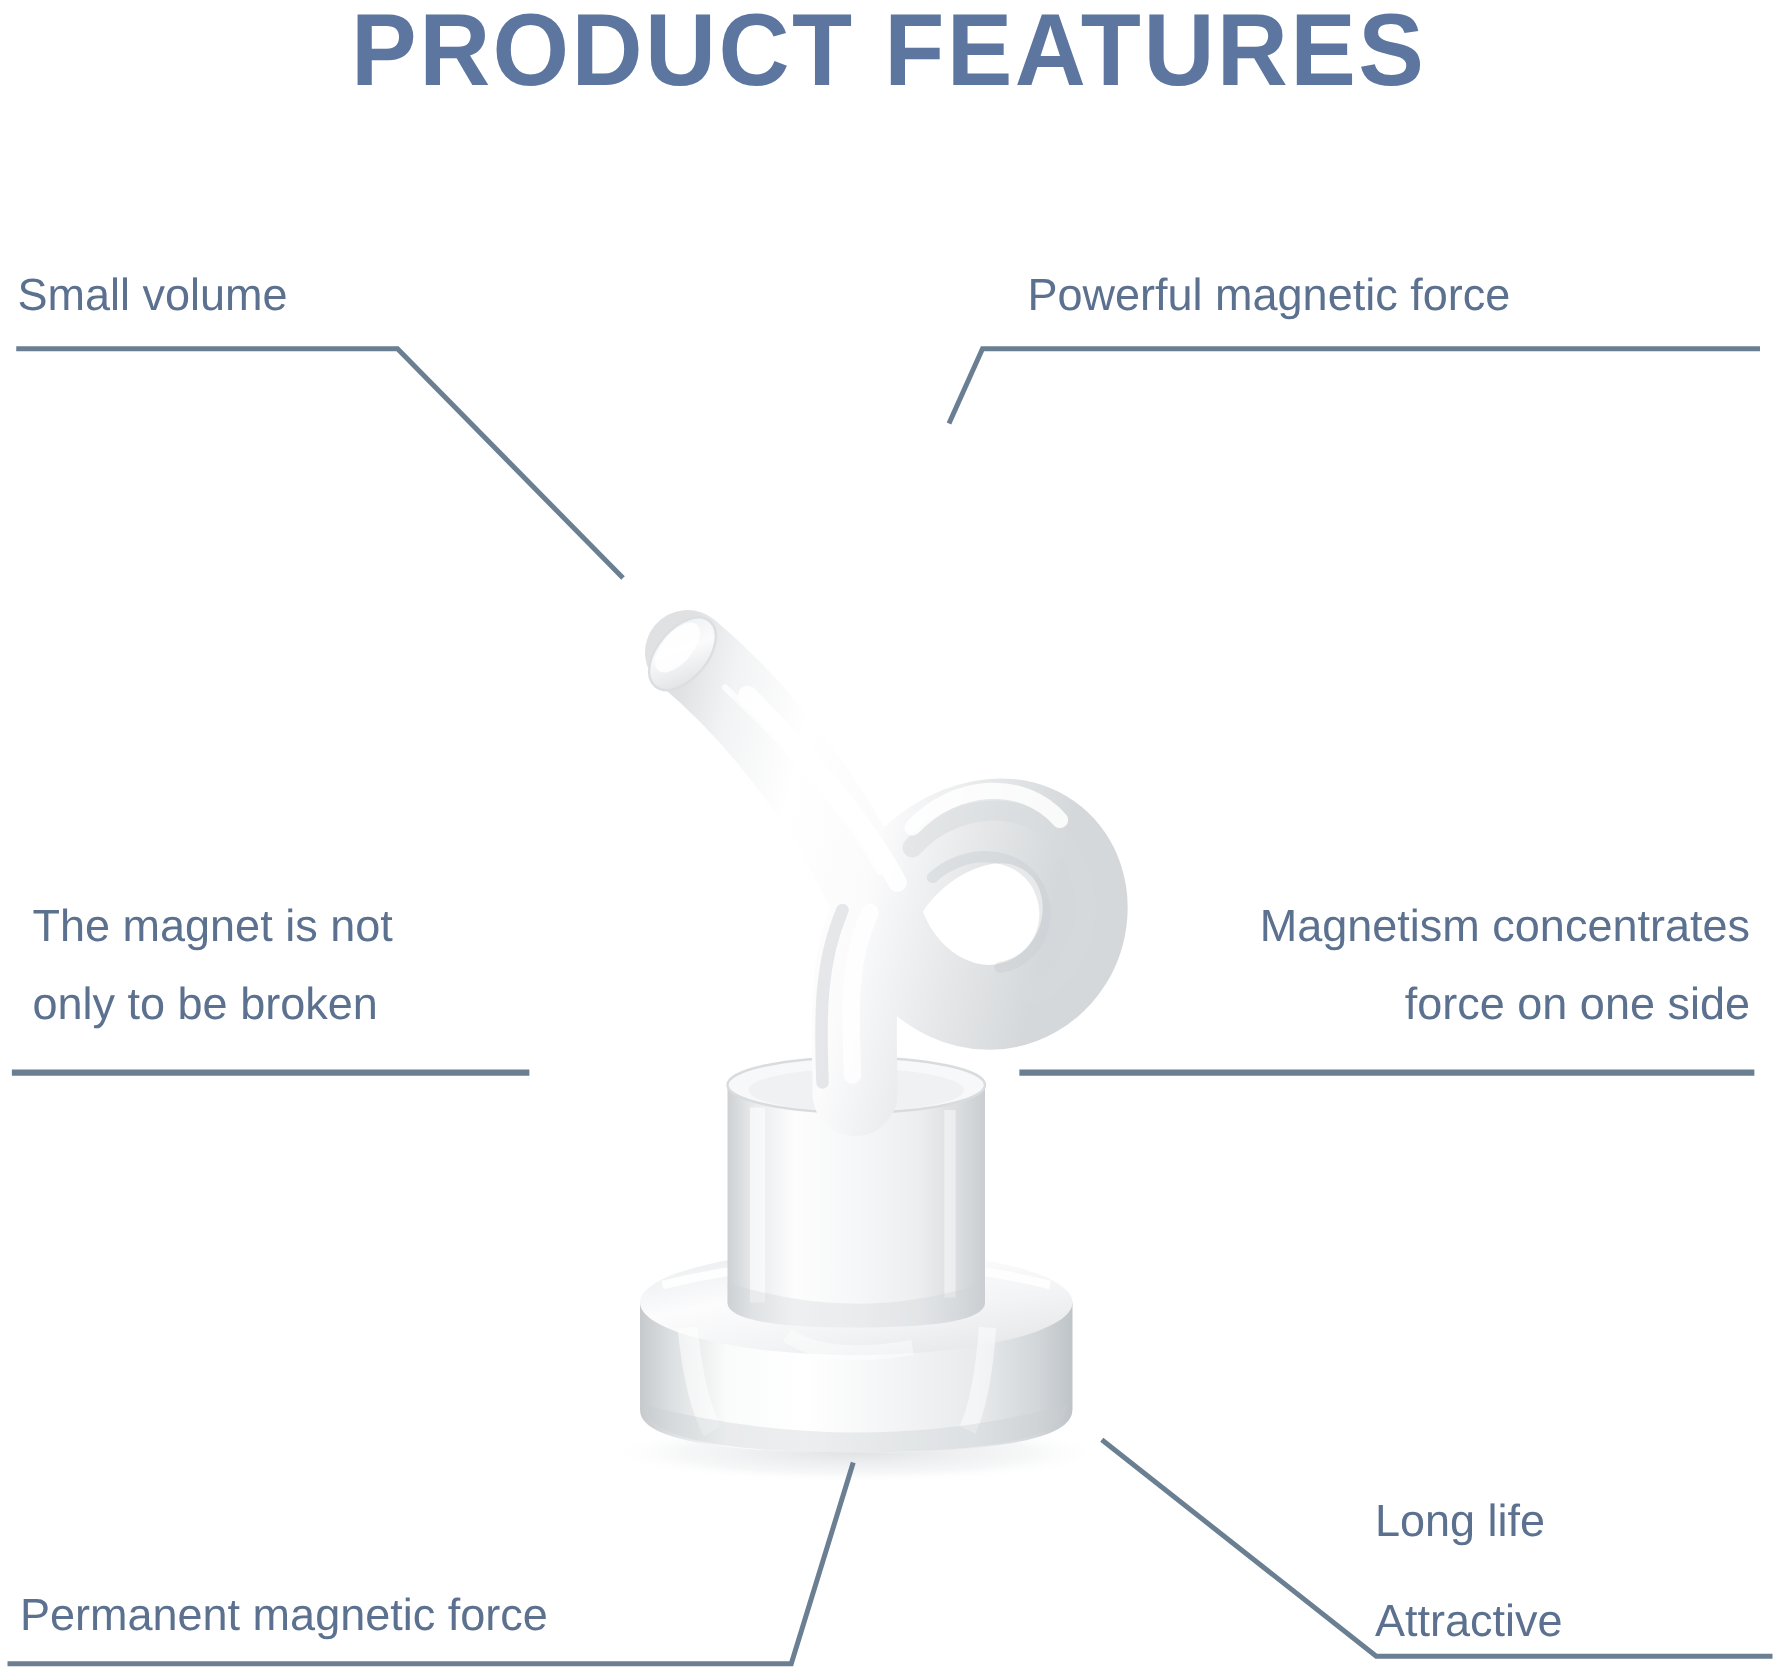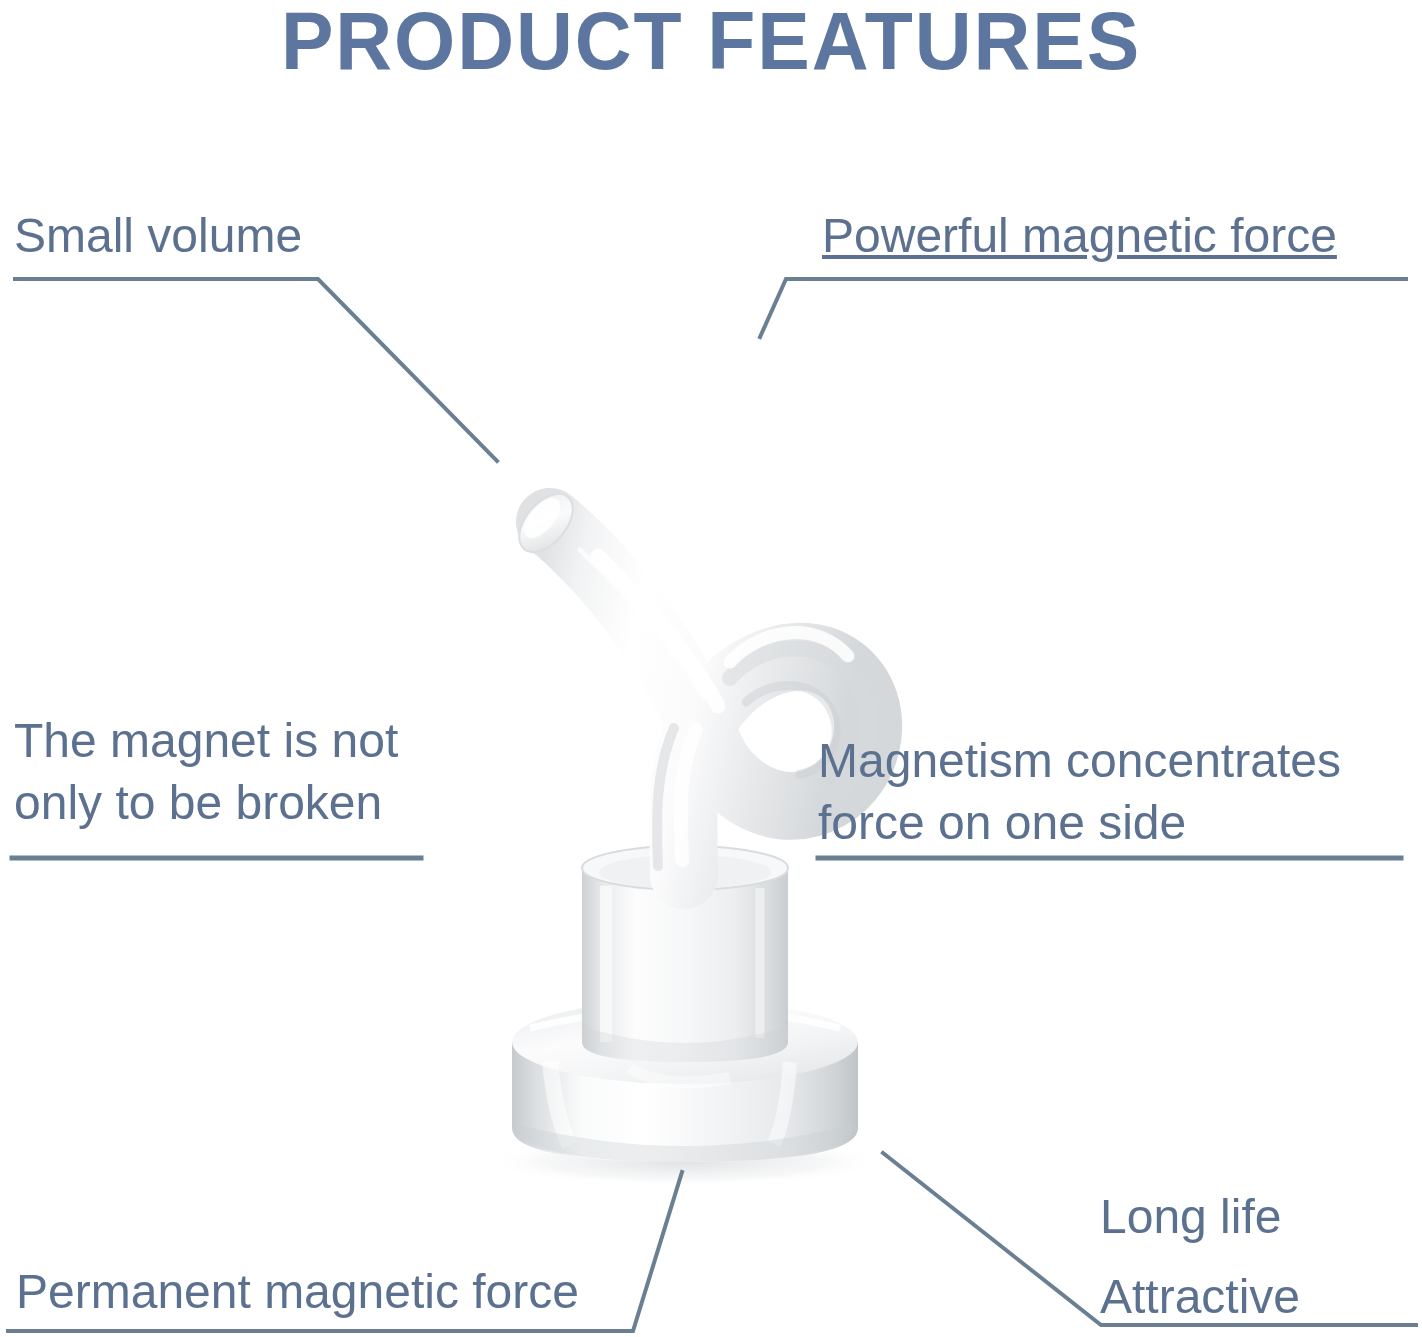--- a/index.html
+++ b/index.html
@@ -31,30 +31,30 @@
     transform: scaleX(0.96);
     transform-origin: 50% 50%;
     white-space: nowrap;
   }
 
   
   .label {
     position: absolute;
     color: #5b718f;
     font-family: "Liberation Sans", sans-serif;
-    font-size: 48px;
+    font-size: 36px;
     line-height: 60px;
     white-space: nowrap;
   }
   .label.two-line { line-height: 62px; }
 
   #lbl-small-volume   { left: 14px;  top: 206px; }
-  #lbl-powerful       { left: 822px; top: 206px; text-decoration: underline; }
-  #lbl-not-broken     { left: 14px;  top: 710px; text-align: left; }
-  #lbl-concentrates   { left: 818px; top: 710px; width: 582px; text-align: left; margin-top: 20px; }
+  #lbl-powerful       { left: 822px; top: 206px; }
+  #lbl-not-broken     { left: 26px;  top: 710px; text-align: left; }
+  #lbl-concentrates   { left: 818px; top: 710px; width: 582px; text-align: right; }
   #lbl-permanent      { left: 16px;  top: 1262px; }
   #lbl-longlife       { left: 1100px; top: 1186px; width: 300px; text-align: left; }
 
   
   #lines {
     position: absolute;
     left: 0; top: 0;
     width: 1422px;
     height: 1337px;
     pointer-events: none;

